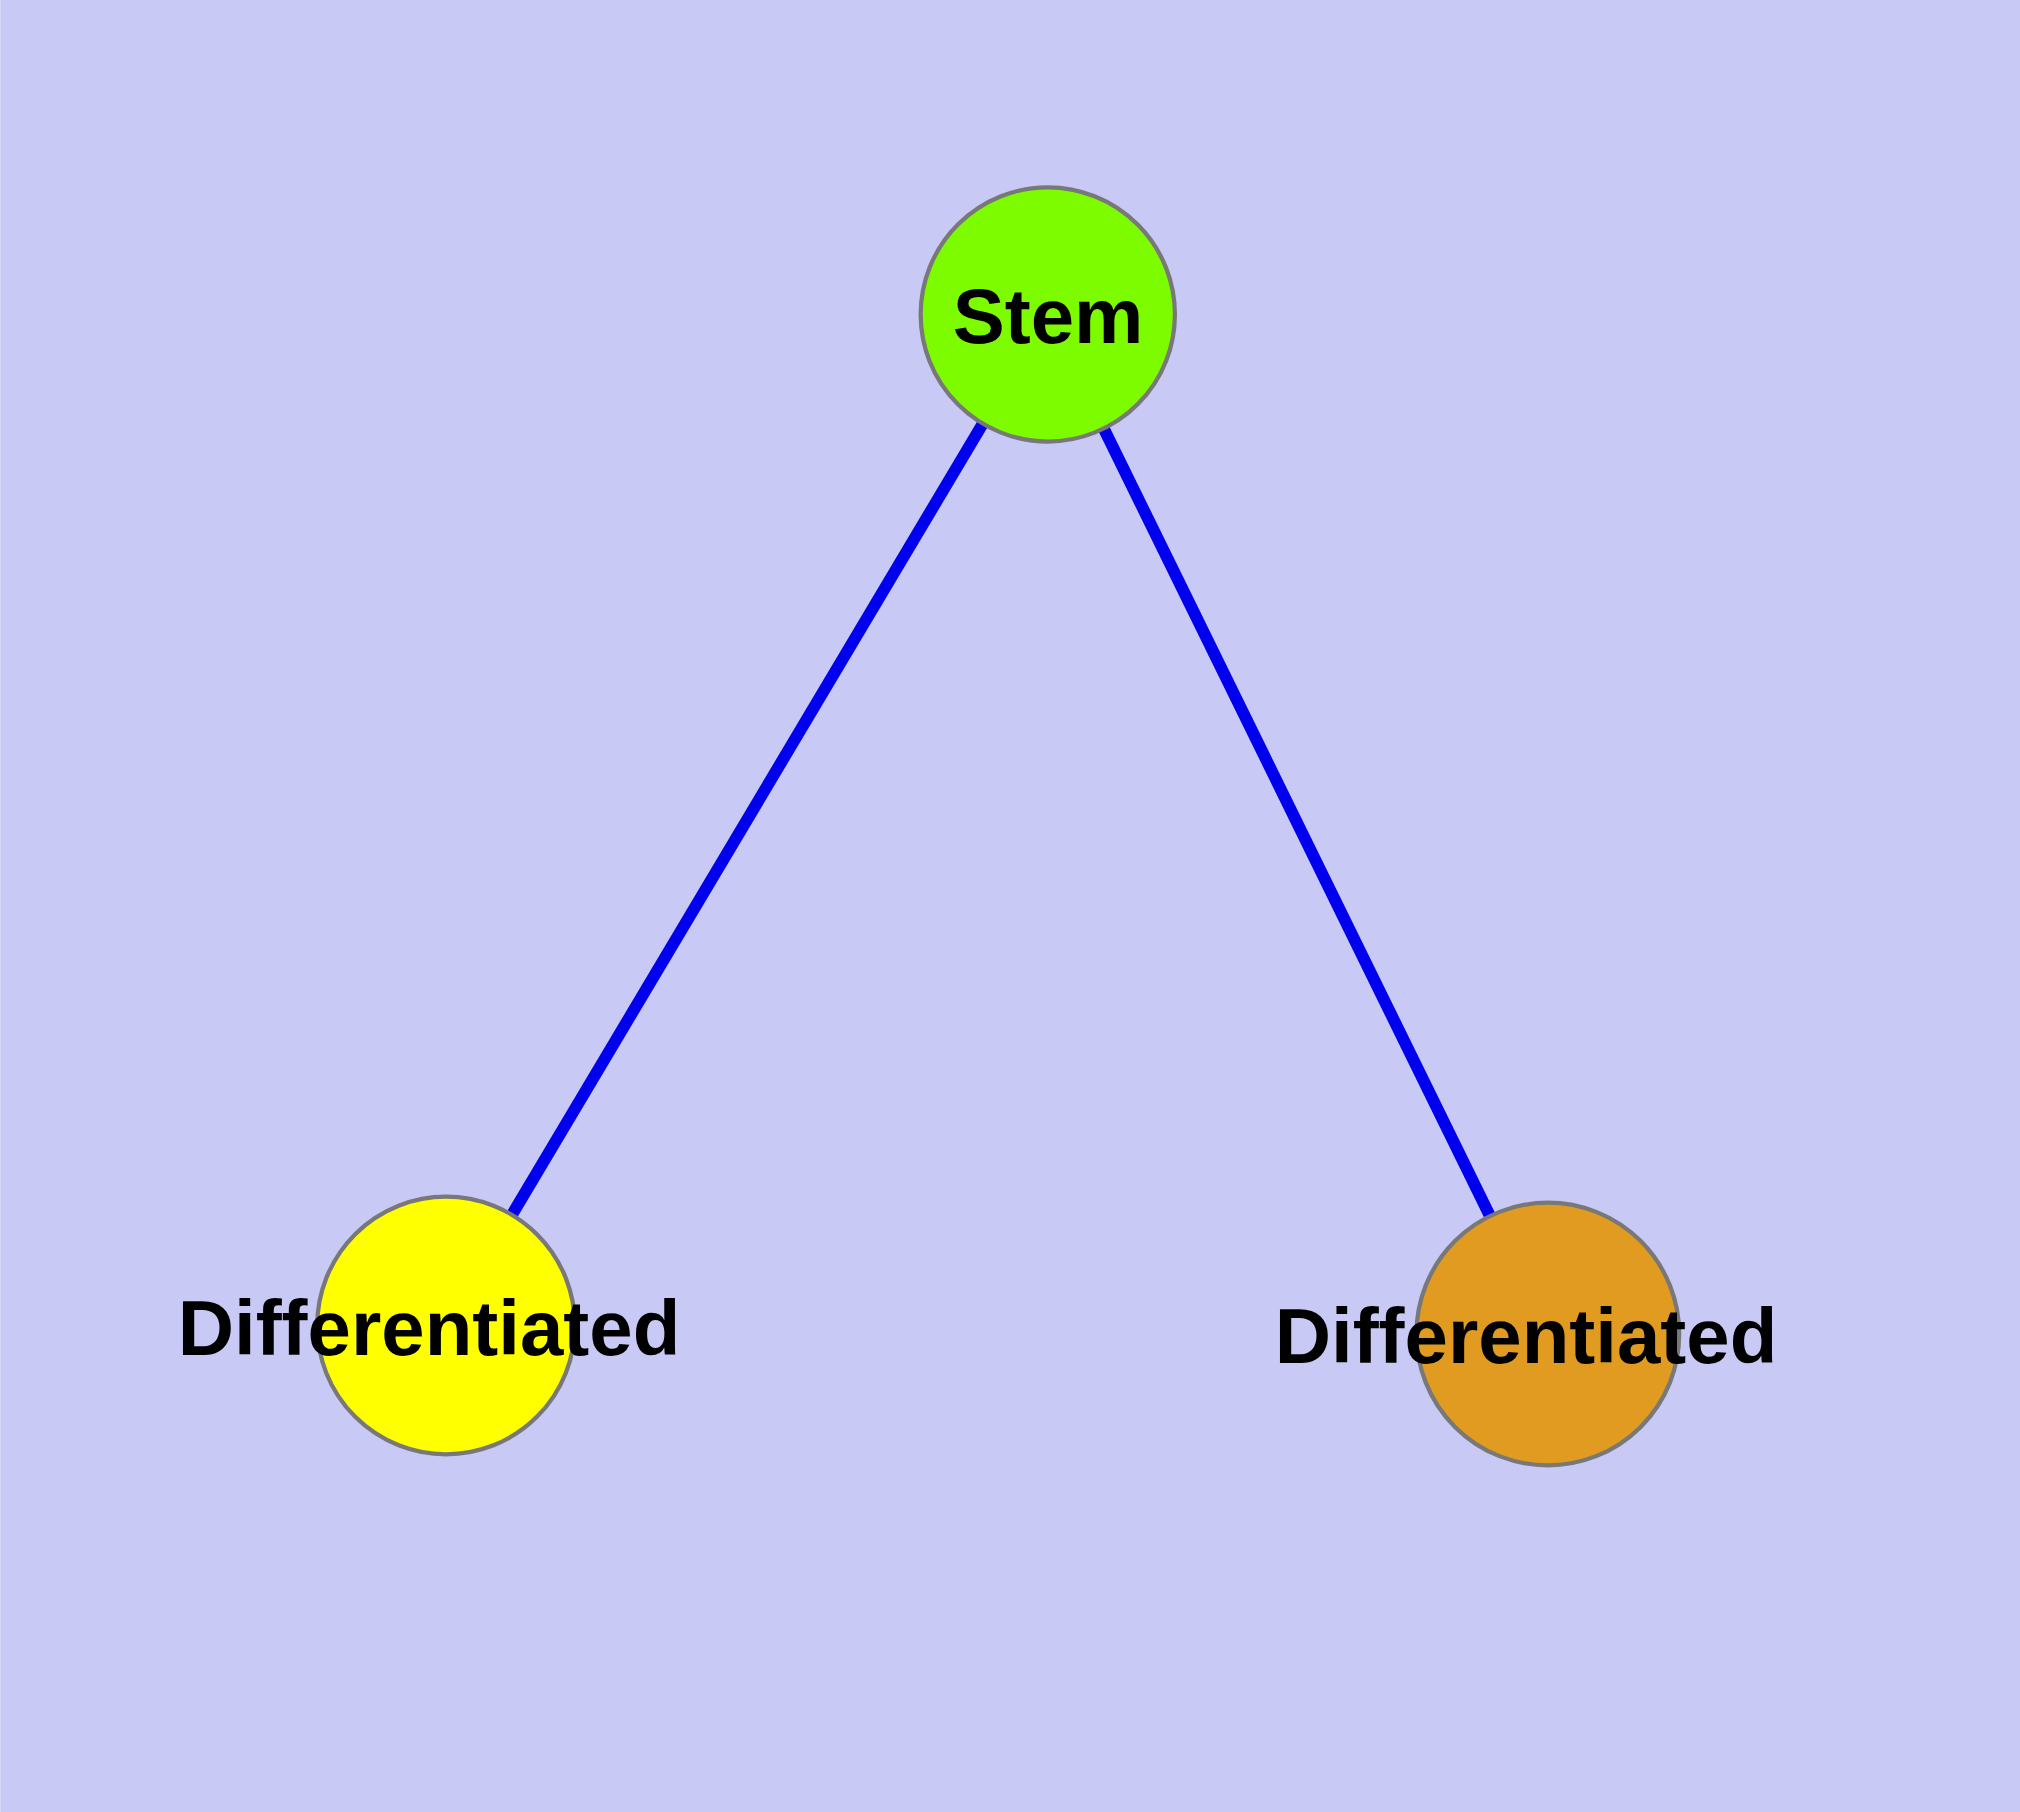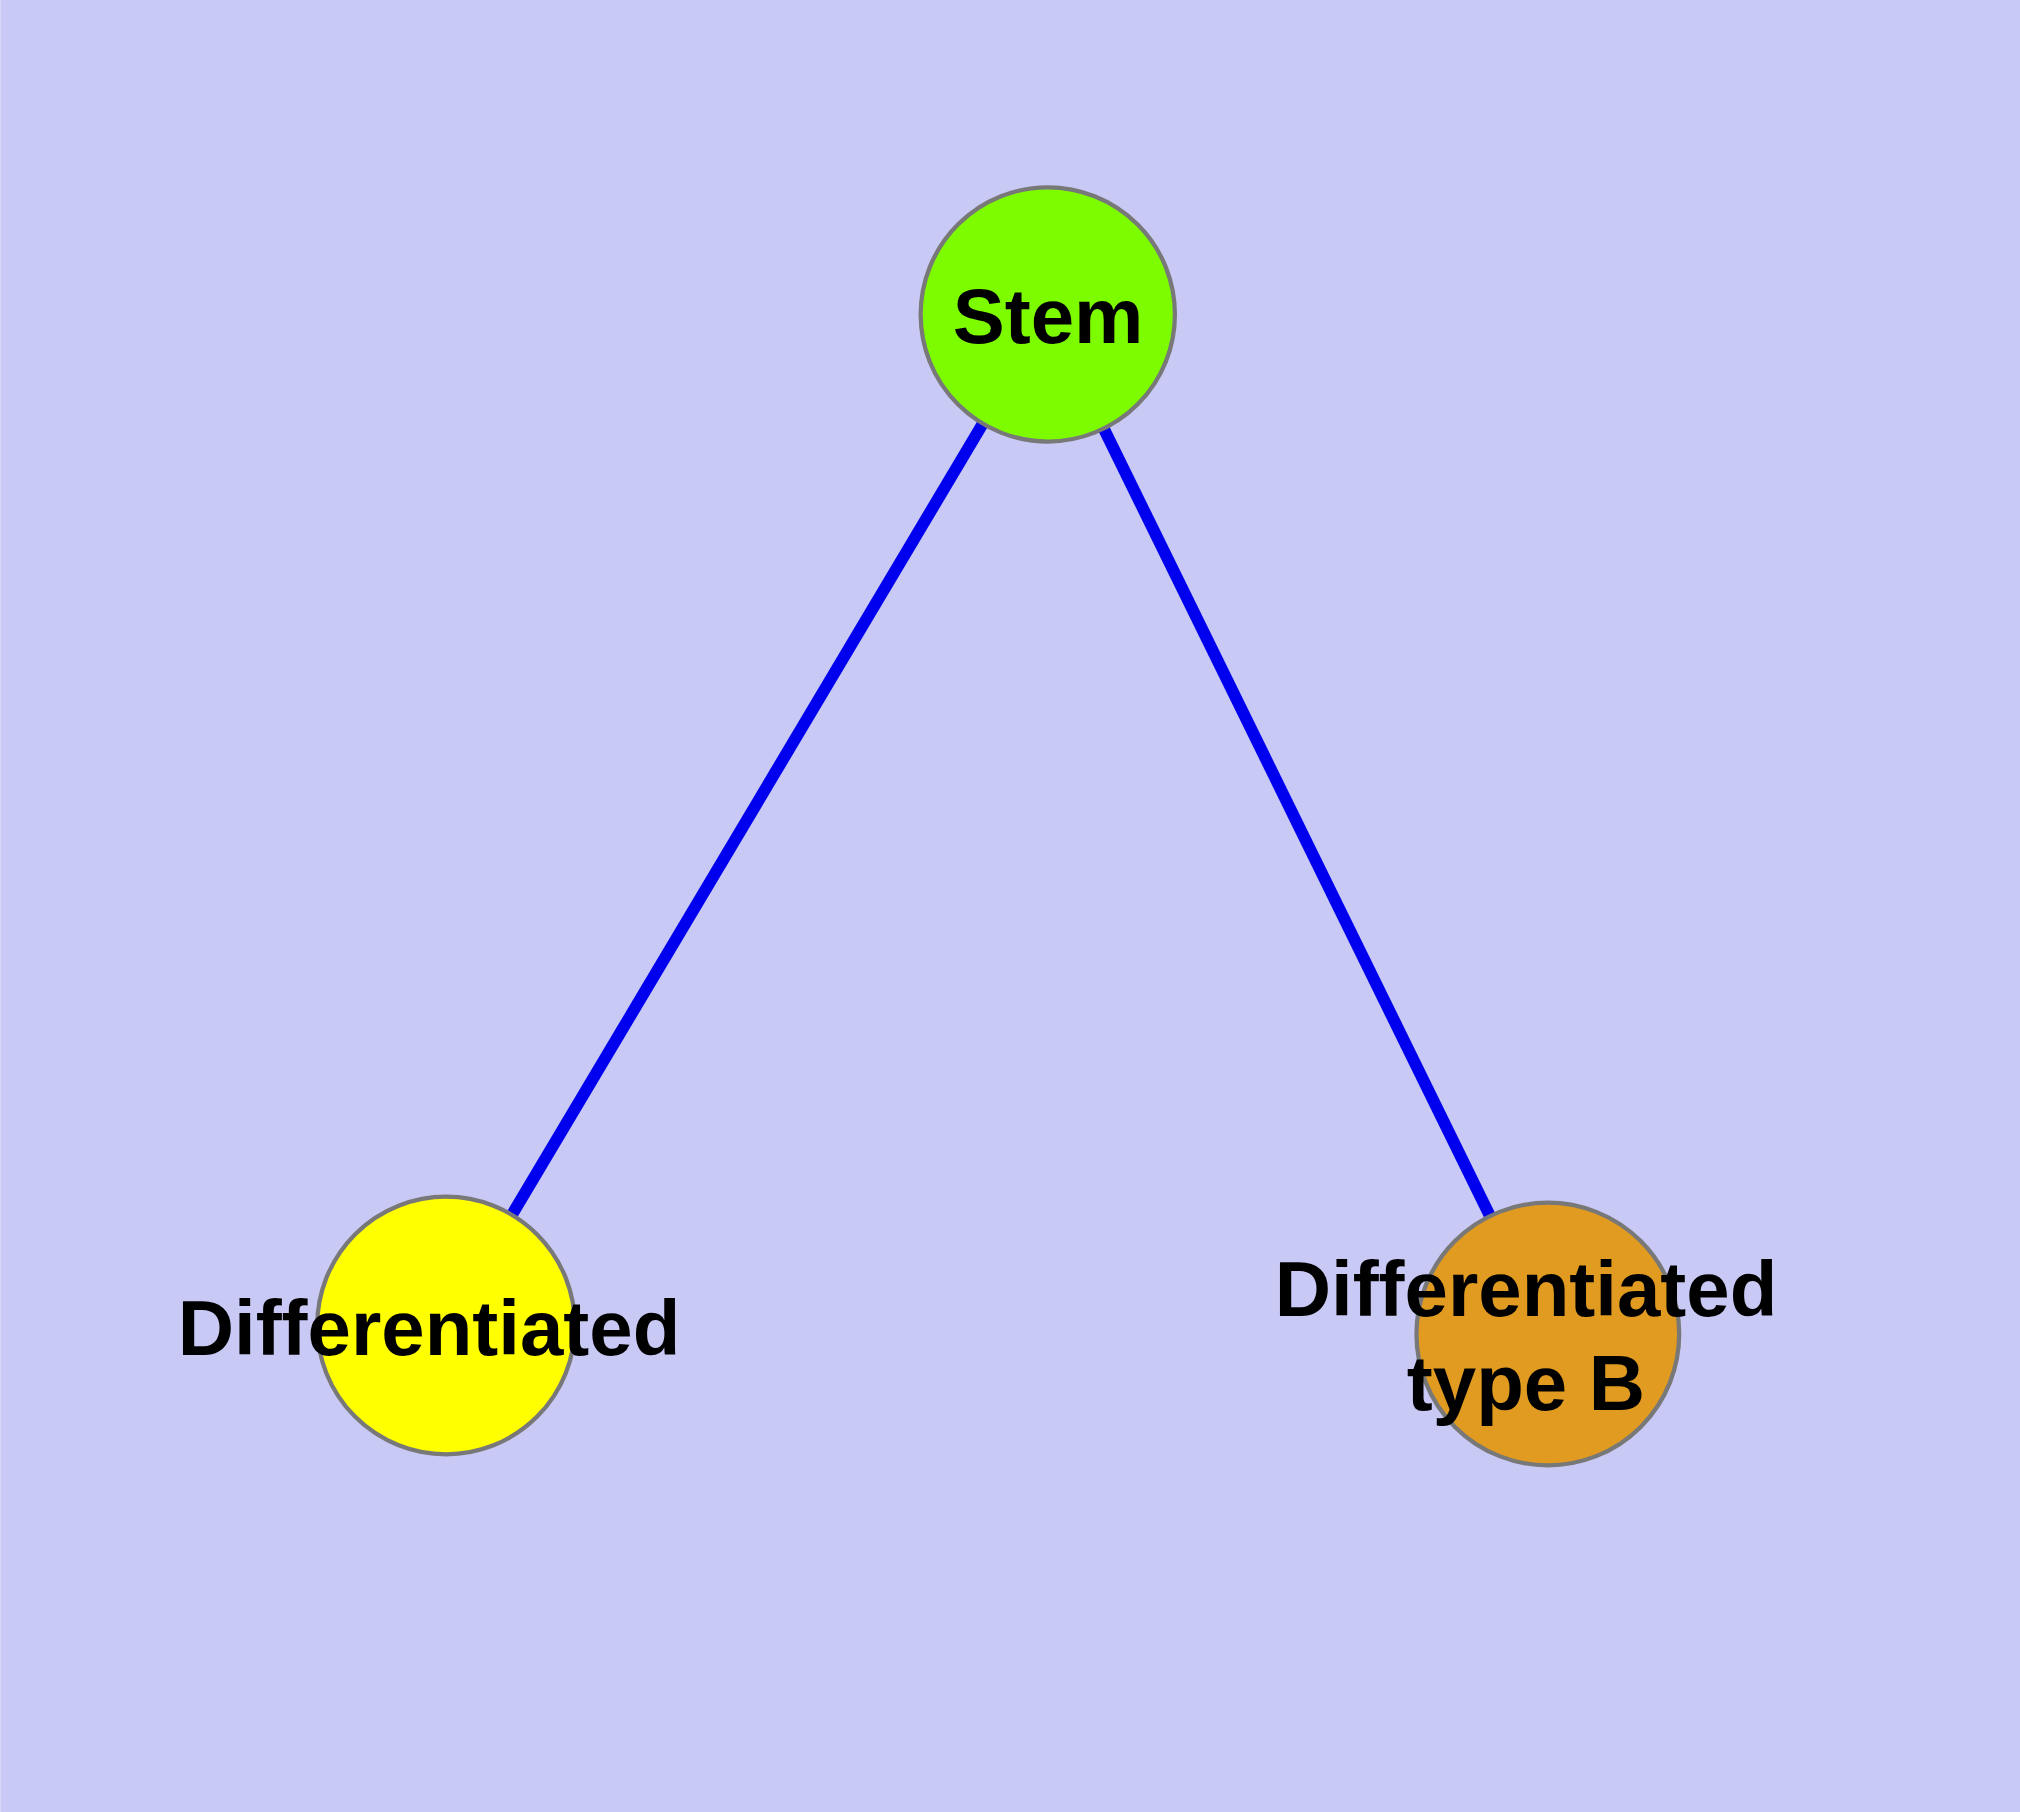--- a/index.html
+++ b/index.html
@@ -29,21 +29,21 @@
   .node-circle {
     stroke-width: 5px;
   }
   .node-label {
     position: absolute;
     transform: translate(-50%, -50%);
     font-weight: 700;
     font-size: 78px;
     line-height: 1.2;
     color: #000000;
-    text-align: center;
+    text-align: left;
     white-space: nowrap;
   }
   .node-label .line {
     display: block;
   }
   #label-stem  { left: 1048px; top: 317px;  }
   #label-type-a { left: 429px;  top: 1329px; }
   #label-type-b { left: 1526px; top: 1337px; }
 </style>
 </head>
@@ -69,17 +69,16 @@
   <div id="label-stem" class="node-label">
     <span class="line">Stem</span>
   </div>
 
   <div id="label-type-a" class="node-label">
     <span class="line">Differentiated</span>
   </div>
 
   <div id="label-type-b" class="node-label">
     <span class="line">Differentiated</span>
-    <span class="line">type B</span>
   </div>
 
 </div>
 
 
 </body></html>

